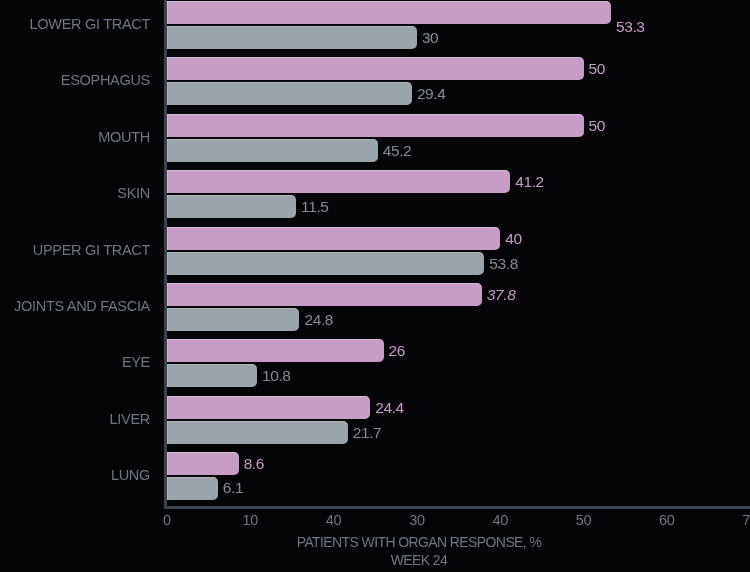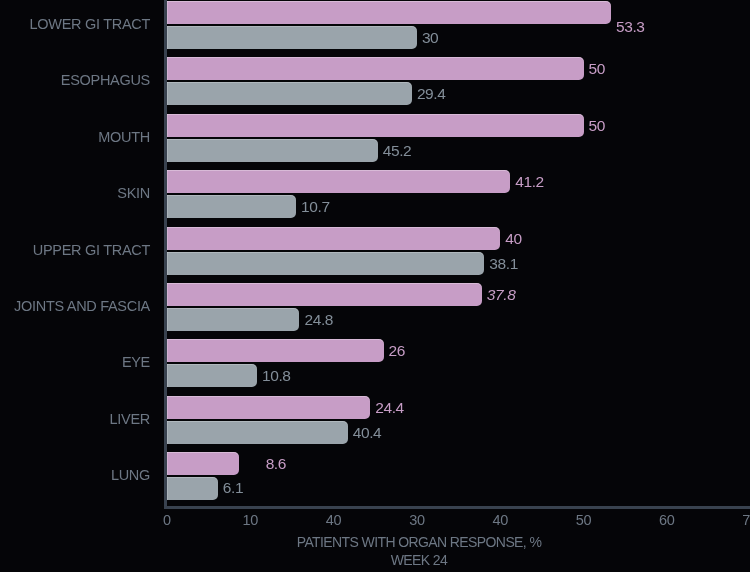--- a/index.html
+++ b/index.html
@@ -188,50 +188,50 @@
       <div class="bar jakavi" style="left: 167px; top: 113.8px; width: 416.5px;"></div>
       <div class="bar-value jakavi" style="left: 588.5px; top: 113.8px;">50</div>
       <div class="bar bat" style="left: 167px; top: 138.8px; width: 210.749px;"></div>
       <div class="bar-value bat" style="left: 382.749px; top: 138.8px;">45.2</div>
     </div>
     <div class="cat-row" style="top: 0px;">
       <div class="cat-label" style="top: 185.2px;">SKIN</div>
       <div class="bar jakavi" style="left: 167px; top: 170.2px; width: 343.196px;"></div>
       <div class="bar-value jakavi" style="left: 515.196px; top: 170.2px;">41.2</div>
       <div class="bar bat" style="left: 167px; top: 195.2px; width: 129.115px;"></div>
-      <div class="bar-value bat" style="left: 301.115px; top: 195.2px;">10.7</div>
+      <div class="bar-value bat" style="left: 301.115px; top: 195.2px;">11.5</div>
     </div>
     <div class="cat-row" style="top: 0px;">
       <div class="cat-label" style="top: 241.6px;">UPPER GI TRACT</div>
       <div class="bar jakavi" style="left: 167px; top: 226.6px; width: 333.2px;"></div>
       <div class="bar-value jakavi" style="left: 505.2px; top: 226.6px;">40</div>
       <div class="bar bat" style="left: 167px; top: 251.6px; width: 317.373px;"></div>
-      <div class="bar-value bat" style="left: 489.373px; top: 251.6px;">38.1</div>
+      <div class="bar-value bat" style="left: 489.373px; top: 251.6px;">53.8</div>
     </div>
     <div class="cat-row" style="top: 0px;">
       <div class="cat-label" style="top: 298px;">JOINTS AND FASCIA</div>
       <div class="bar jakavi" style="left: 167px; top: 283px; width: 314.874px;"></div>
       <div class="bar-value jakavi" style="left: 486.874px; top: 283px; font-style: italic;">37.8</div>
       <div class="bar bat" style="left: 167px; top: 308px; width: 132.447px;"></div>
       <div class="bar-value bat" style="left: 304.447px; top: 308px;">24.8</div>
     </div>
     <div class="cat-row" style="top: 0px;">
       <div class="cat-label" style="top: 354.4px;">EYE</div>
       <div class="bar jakavi" style="left: 167px; top: 339.4px; width: 216.58px;"></div>
       <div class="bar-value jakavi" style="left: 388.58px; top: 339.4px;">26</div>
       <div class="bar bat" style="left: 167px; top: 364.4px; width: 89.964px;"></div>
       <div class="bar-value bat" style="left: 261.964px; top: 364.4px;">10.8</div>
     </div>
     <div class="cat-row" style="top: 0px;">
       <div class="cat-label" style="top: 410.8px;">LIVER</div>
       <div class="bar jakavi" style="left: 167px; top: 395.8px; width: 203.252px;"></div>
       <div class="bar-value jakavi" style="left: 375.252px; top: 395.8px;">24.4</div>
       <div class="bar bat" style="left: 167px; top: 420.8px; width: 180.761px;"></div>
-      <div class="bar-value bat" style="left: 352.761px; top: 420.8px;">40.4</div>
+      <div class="bar-value bat" style="left: 352.761px; top: 420.8px;">21.7</div>
     </div>
     <div class="cat-row" style="top: 0px;">
       <div class="cat-label" style="top: 467.2px;">LUNG</div>
       <div class="bar jakavi" style="left: 167px; top: 452.2px; width: 71.638px;"></div>
-      <div class="bar-value jakavi" style="left: 243.638px; top: 452.2px; margin-left: 22px;">8.6</div>
+      <div class="bar-value jakavi" style="left: 243.638px; top: 452.2px;">8.6</div>
       <div class="bar bat" style="left: 167px; top: 477.2px; width: 50.813px;"></div>
       <div class="bar-value bat" style="left: 222.813px; top: 476px;">6.1</div>
     </div>
   </div>
 
 </body></html>

